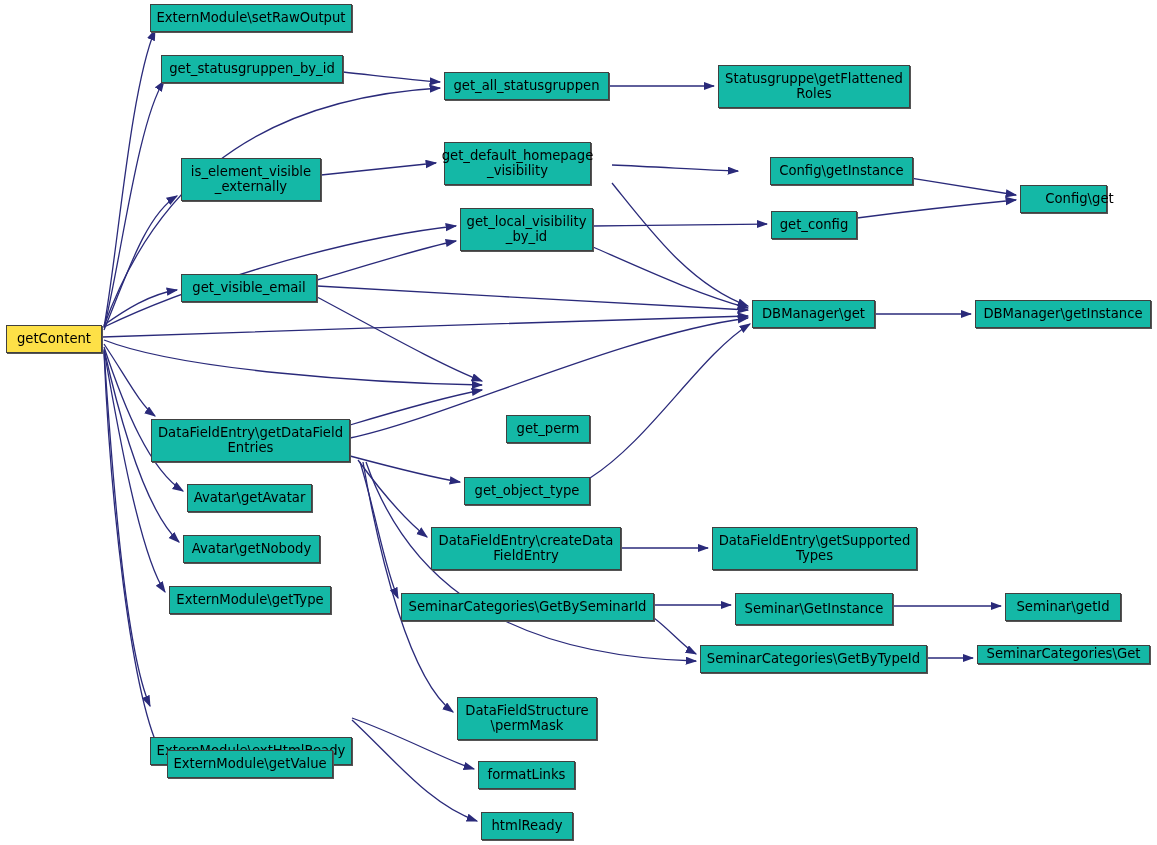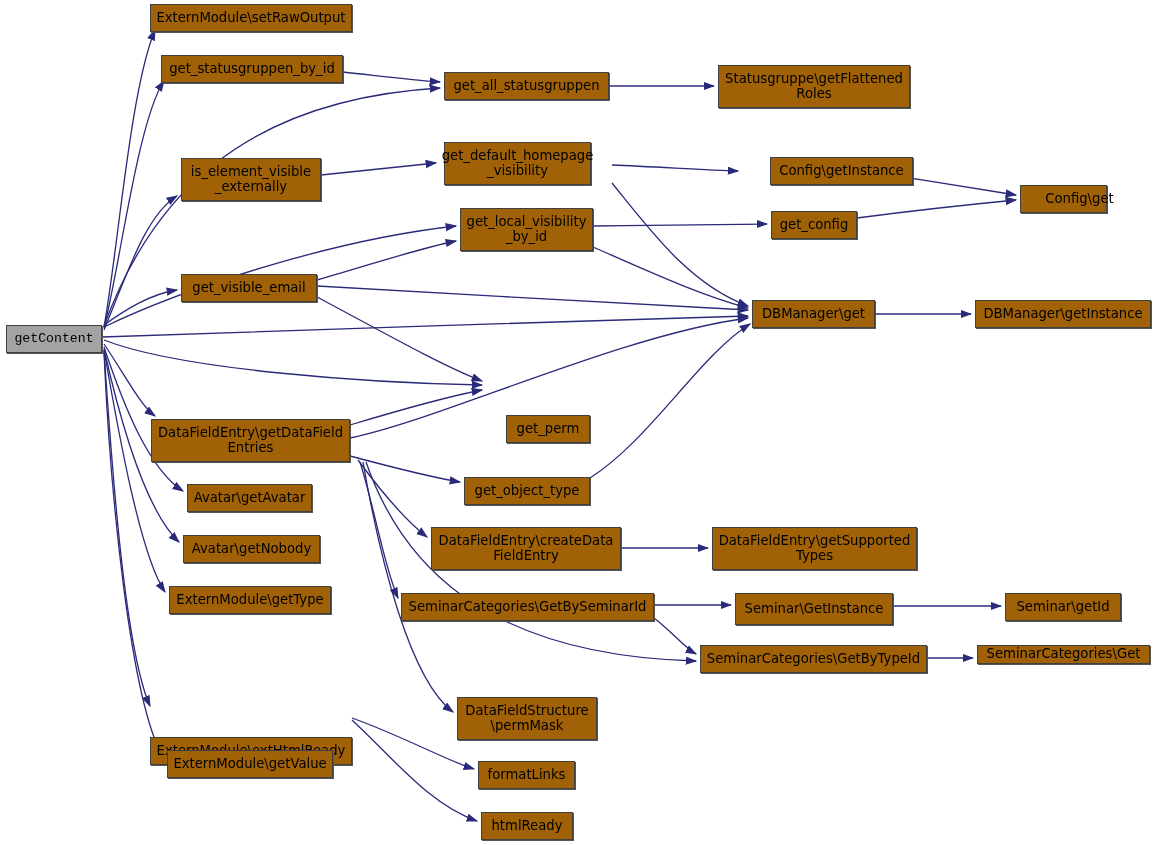--- a/index.html
+++ b/index.html
@@ -3,33 +3,33 @@
 <meta charset="utf-8">
 <style>
   html,body{margin:0;padding:0;background:#ffffff;}
   body{font-family:"DejaVu Sans","Liberation Sans",sans-serif;}
   #graph-root{position:relative;width:1157px;height:845px;background:#ffffff;overflow:hidden;}
   svg#edges{position:absolute;left:0;top:0;width:1157px;height:845px;}
   .node{
     position:absolute;
     box-sizing:border-box;
     border:1px solid #404040;
-    background:#a16207;
+    background:#14b8a6;
     display:flex;
     align-items:center;
     justify-content:center;
     text-align:center;
     font-size:13.2px;
     line-height:1.08;
     color:#000000;
     white-space:pre-line;
     letter-spacing:0px;
     box-shadow:1px 1px 0 0 #555;
   }
-  .node.root{background:#a3a3a3;font-family:Liberation Mono, monospace;}
+  .node.root{background:#fde047;}
   .node span{display:block;padding:0 4px;}
 </style>
 </head>
 <body>
 
 <div id="graph-root">
   <svg id="edges" viewBox="0 0 1157 845">
     <defs>
       <marker id="arrow" markerWidth="9" markerHeight="9" refX="8" refY="3.2" orient="auto" markerUnits="strokeWidth">
         <path d="M0,0 L9,3.2 L0,6.4 z" fill="#2a2a7a"></path>

